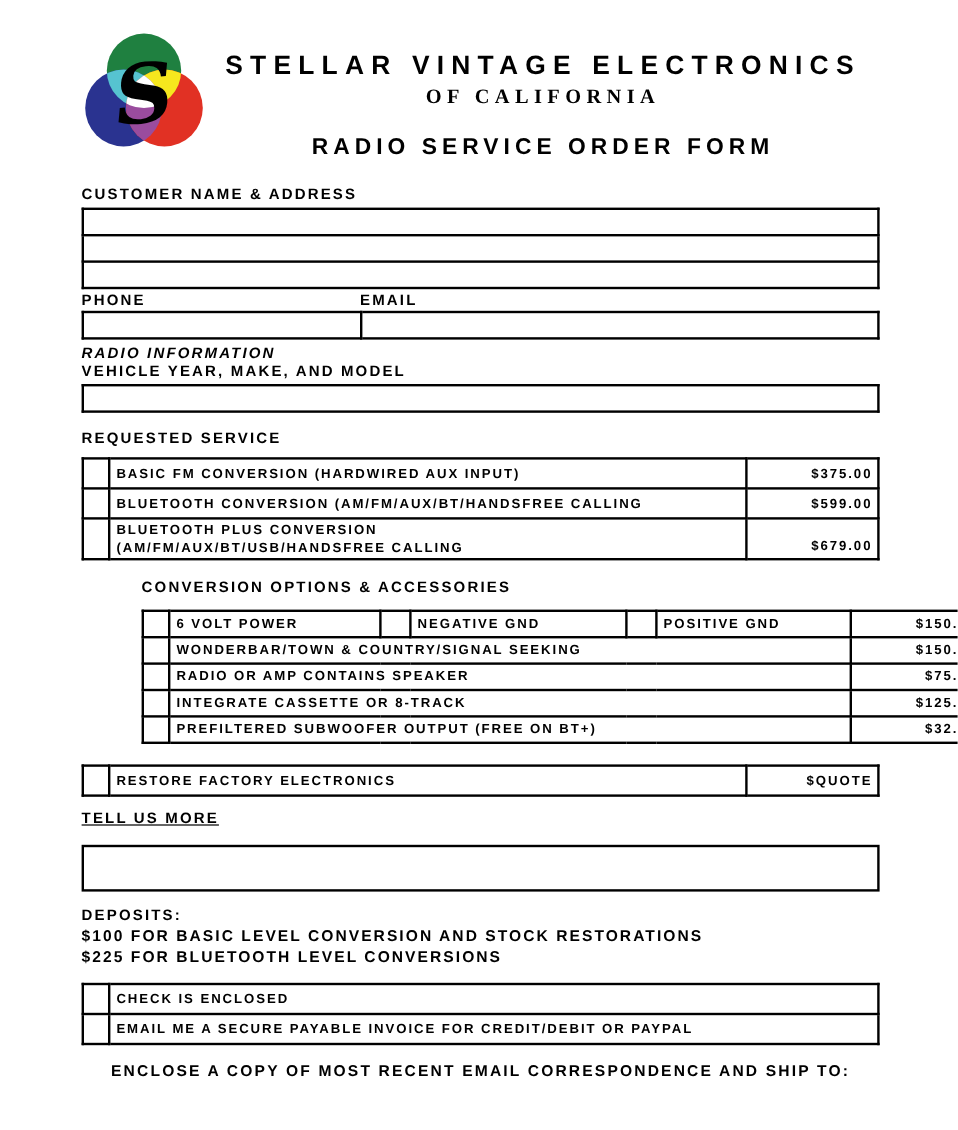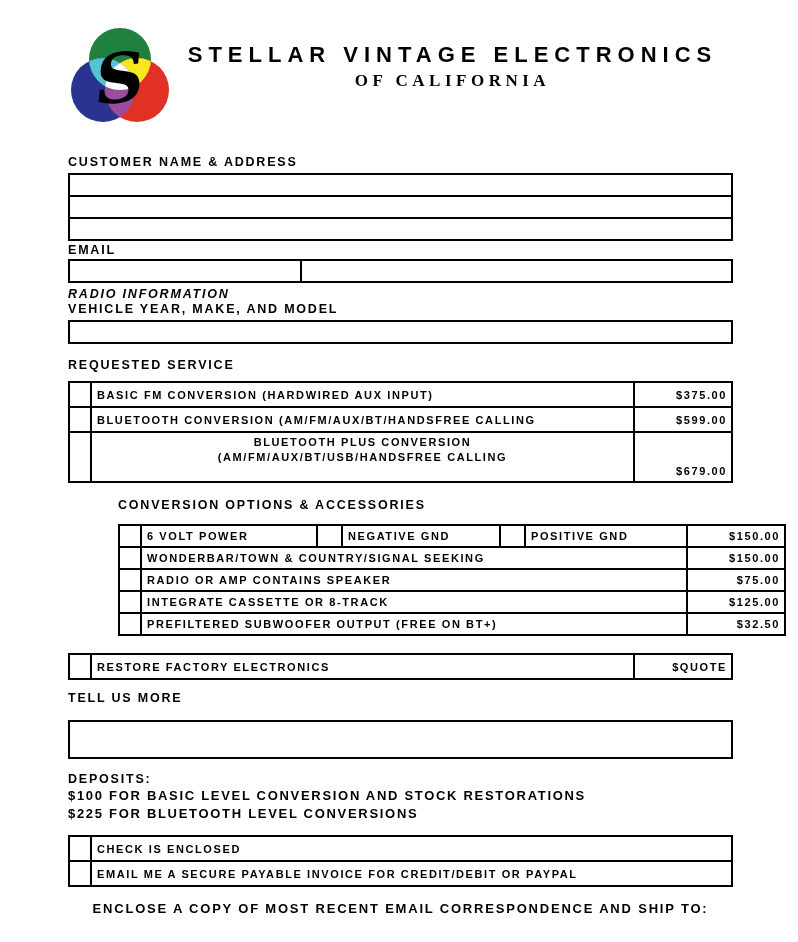--- a/index.html
+++ b/index.html
@@ -24,38 +24,38 @@
   
   table { border-collapse: collapse; table-layout: fixed; }
   td {
     border: 2px solid #000;
     height: 22px; font-size: 11px; letter-spacing: 1.6px;
     padding: 0 5px; vertical-align: middle; overflow: hidden; white-space: nowrap;
   }
   .w-full { width: 665px; }
   .cb { width: 22px; padding: 0; }
   .cb-sm { width: 25px; padding: 0; }
-  .price { width: 98px; text-align: right; padding-right: 4px; }
+  .price { width: 110px; text-align: right; padding-right: 4px; }
   .svc td { height: 25px; }
   .tall { height: 36px; }
-  .two-line { line-height: 15px; padding-top: 2px; padding-bottom: 16px; text-align: center; }
+  .two-line { line-height: 15px; padding-top: 2px; padding-bottom: 0; }
   .v-bottom { vertical-align: bottom; padding-bottom: 4px; padding-left: 16px; }
   
   .customer-label { margin-top: 26px; margin-bottom: 4px; }
   .pe-labels { display: flex; margin-top: 3px; margin-bottom: 2px; }
   .pe-labels .ph { width: 232px; }
   .pe-phone { width: 232px; }
   .radio-label { margin-top: 5px; font-style: italic; }
   .vehicle-label { margin-top: 2px; margin-bottom: 4px; }
   .req-label { margin-top: 15px; margin-bottom: 4px; }
   .svc { margin-top: 9px; }
   .conv-label { margin-top: 16px; }
   .conv { margin-top: 12px; margin-left: 50px; width: 615px; }
   .restore { margin-top: 17px; }
-  .tell-label { margin-top: 12px; }
+  .tell-label { margin-top: 12px; text-decoration: underline; }
   .bigbox { margin-top: 15px; width: 665px; height: 39px; border: 2px solid #000; }
   .vehiclebox td, .addr td, .pe td { height: 22px; }
   .dep { margin-top: 14px; }
   .dep-line { font-size: 13px; letter-spacing: 1.7px; line-height: 15.5px; margin-top: 2px; }
   .pay { margin-top: 14px; }
   .pay td { height: 25px; }
   .footer { text-align: center; font-size: 13px; letter-spacing: 1.8px; line-height: 17.5px; margin-top: 13px; }
 </style>
 </head>
 <body>
@@ -85,39 +85,41 @@
     <g clip-path="url(#clipG)">
         <g clip-path="url(#clipB)">
           <circle cx="69" cy="64" r="32" fill="#ffffff"></circle>
         </g>
       </g>
     <text x="52" y="76" text-anchor="middle" font-family="DejaVu Serif, serif" font-style="italic" font-weight="bold" font-size="68" fill="#000000" transform="rotate(-6 52 52)">S</text>
   </svg>
   <div class="hdr-text">
     <div class="title">STELLAR VINTAGE ELECTRONICS</div>
     <div class="subtitle">OF CALIFORNIA</div>
+    <div class="form-title">RADIO SERVICE ORDER FORM</div>
   </div>
 </header>
 
 <div class="label customer-label">CUSTOMER NAME &amp; ADDRESS</div>
 <table class="w-full addr">
   <tbody>
       <tr>
         <td></td>
       </tr>
   <tr>
         <td></td>
       </tr>
   <tr>
         <td></td>
       </tr>
 </tbody>
   </table>
 
 <div class="pe-labels">
+  <span class="label ph">PHONE</span>
   <span class="label">EMAIL</span>
 </div>
 <table class="w-full pe">
   <tbody>
       <tr>
     <td class="pe-phone"></td>
     <td></td>
   </tr>
 </tbody>
   </table>
@@ -156,21 +158,21 @@
 </tbody>
   </table>
 
 <div class="label conv-label indent">CONVERSION OPTIONS &amp; ACCESSORIES</div>
 <table class="conv">
   <tbody>
       <tr>
     <td class="cb"></td>
     <td style="width:176px">6 VOLT POWER</td>
     <td class="cb-sm"></td>
-    <td style="width:158px">NEGATIVE GND</td>
+    <td style="width:180px">NEGATIVE GND</td>
     <td class="cb-sm"></td>
     <td style="width:162px">POSITIVE GND</td>
     <td class="price">$150.00</td>
   </tr>
   <tr>
     <td class="cb"></td>
     <td colspan="5">WONDERBAR/TOWN &amp; COUNTRY/SIGNAL SEEKING</td>
     <td class="price">$150.00</td>
   </tr>
   <tr>

